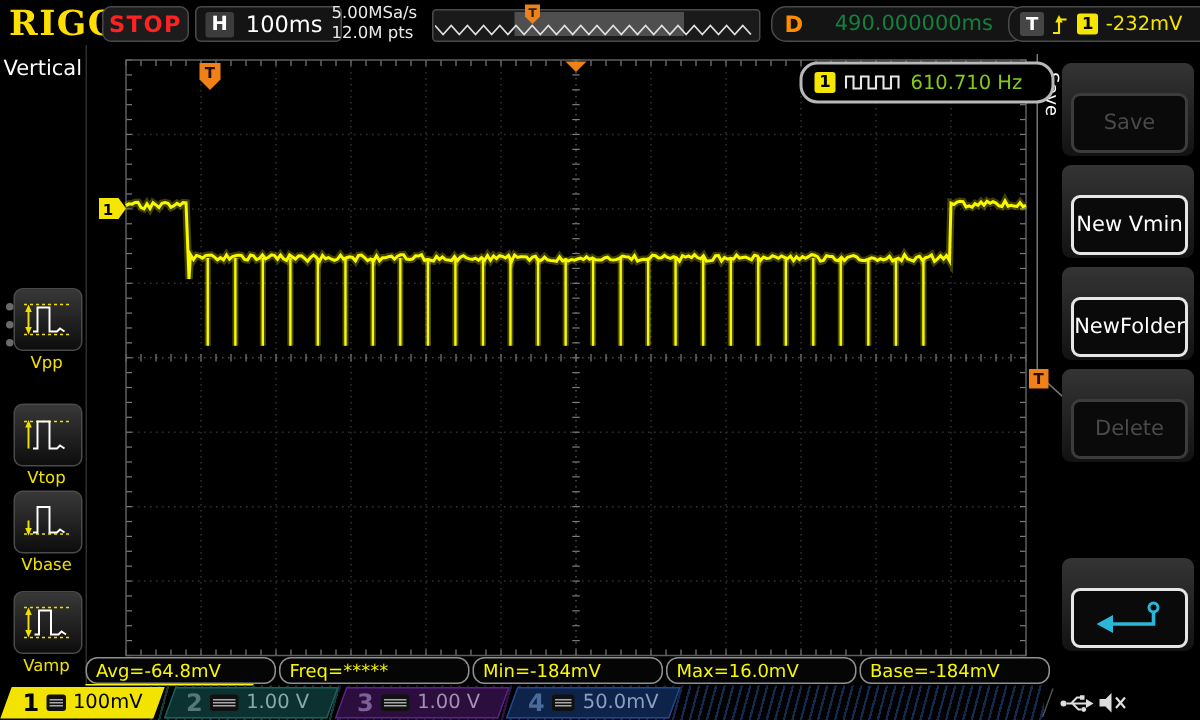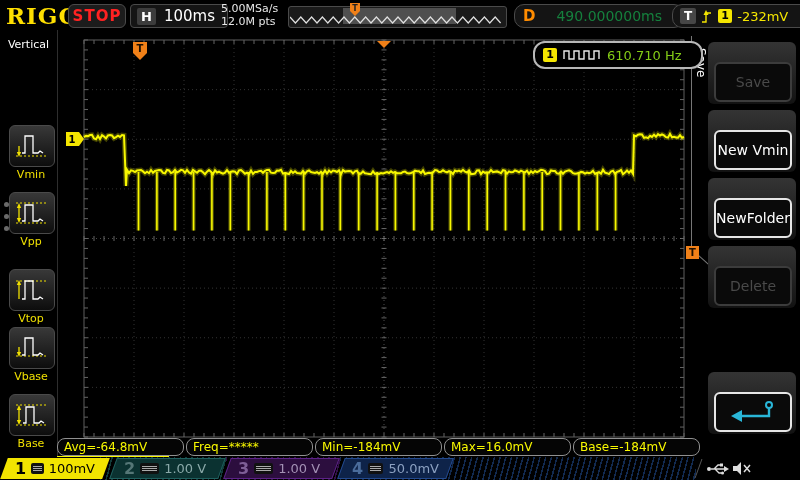--- a/index.html
+++ b/index.html
@@ -27,21 +27,21 @@
   #dbox .dval{color:#15803d;font-size:14px;flex:1;text-align:center;}
   #tbox{left:672px;top:4px;width:122px;border-radius:10px;padding:0 7px;gap:5px;}
   #tbox .tlabel{background:#464646;color:#fff;font-weight:bold;font-size:12px;
         padding:0 4px;border-radius:2px;line-height:16px;}
   .chbadge{background:#f5e600;color:#000;font-weight:bold;font-size:11px;width:14px;
         height:14px;border-radius:2px;text-align:center;line-height:14px;}
   #tbox .tval{color:#f5e600;font-size:13px;}
   
   #leftmenu{left:0;top:30px;width:57px;height:450px;background:#000;border-right:1px solid #2e2e2e;}
   #leftmenu .title{position:absolute;left:0;top:8px;width:57px;text-align:center;
-        color:#fff;font-size:11px;}
+        color:#fff;font-size:14px;}
   .lm-item{position:absolute;left:9px;width:44px;text-align:center;}
   .lm-btn{width:44px;height:40px;border-radius:6px;border:1px solid #4a4a4a;
         background:linear-gradient(#383838,#0d0d0d);display:flex;align-items:center;justify-content:center;}
   .lm-label{color:#f0e000;font-size:11px;margin-top:1px;}
   .dot{position:absolute;left:4px;width:5px;height:5px;border-radius:50%;background:#6a6a6a;}
   
   #savetab{left:694px;top:48px;color:#fff;font-size:12px;writing-mode:vertical-rl;}
   #tabline-v{left:691px;top:36px;width:1px;height:212px;background:#777;}
   #tabline-d{left:691px;top:248px;width:24px;height:1px;background:#777;
         transform:rotate(42deg);transform-origin:left top;}
@@ -466,31 +466,20 @@
   <svg width="38" height="12">
     <path d="M1,10 V2 H6 V10 H11 V2 H16 V10 H21 V2 H26 V10 H31 V2 H36 V10" stroke="#e8e8e8" stroke-width="1.4" fill="none"></path>
   </svg>
   <span class="fval">610.710 Hz</span>
 </div>
 
 <div class="abs" id="leftmenu">
   <div class="title">Vertical</div>
 
 
-  <div class="lm-item" style="top:95px">
-    <div class="lm-btn">
-        <svg width="36" height="28">
-      <line x1="2" y1="24" x2="34" y2="24" stroke="#f0e000" stroke-dasharray="2 2"></line>
-      <polyline points="8,21 11,21 11,4 19,4 19,21 24,21 26,19 29,21" stroke="#fff" fill="none" stroke-width="1.3"></polyline>
-      <line x1="5" y1="14" x2="5" y2="21" stroke="#f0e000" stroke-width="1.3"></line>
-      <polygon points="5,25 2.8,20 7.2,20" fill="#f0e000"></polygon>
-    </svg>
-      </div>
-    <div class="lm-label">Vmin</div>
-  </div>
 
   <div class="lm-item" style="top:162px">
     <div class="lm-btn">
         <svg width="36" height="28">
       <line x1="2" y1="4" x2="34" y2="4" stroke="#f0e000" stroke-dasharray="2 2"></line>
       <line x1="2" y1="24" x2="34" y2="24" stroke="#f0e000" stroke-dasharray="2 2"></line>
       <polyline points="8,22 11,22 11,6 19,6 19,22 24,22 26,20 29,22" stroke="#fff" fill="none" stroke-width="1.3"></polyline>
       <line x1="5" y1="8" x2="5" y2="20" stroke="#f0e000" stroke-width="1.3"></line>
       <polygon points="5,4 2.8,9 7.2,9" fill="#f0e000"></polygon>
       <polygon points="5,24 2.8,19 7.2,19" fill="#f0e000"></polygon>
@@ -527,21 +516,21 @@
     <div class="lm-btn">
         <svg width="36" height="28">
       <line x1="2" y1="4" x2="34" y2="4" stroke="#f0e000" stroke-dasharray="2 2"></line>
       <line x1="2" y1="24" x2="34" y2="24" stroke="#f0e000" stroke-dasharray="2 2"></line>
       <polyline points="9,22 12,22 12,6 20,6 20,22 25,22 27,20 30,22" stroke="#fff" fill="none" stroke-width="1.3"></polyline>
       <line x1="5" y1="8" x2="5" y2="20" stroke="#f0e000" stroke-width="1.3"></line>
       <polygon points="5,4 2.8,9 7.2,9" fill="#f0e000"></polygon>
       <polygon points="5,24 2.8,19 7.2,19" fill="#f0e000"></polygon>
     </svg>
       </div>
-    <div class="lm-label">Base</div>
+    <div class="lm-label">Vamp</div>
   </div>
 
   <div class="dot" style="top:172px"></div>
   <div class="dot" style="top:184px"></div>
   <div class="dot" style="top:196px"></div>
 </div>
 
 <div class="abs" id="tabline-v"></div>
 <div class="abs" id="tabline-d"></div>
 <div class="abs" id="savetab">Save</div>

